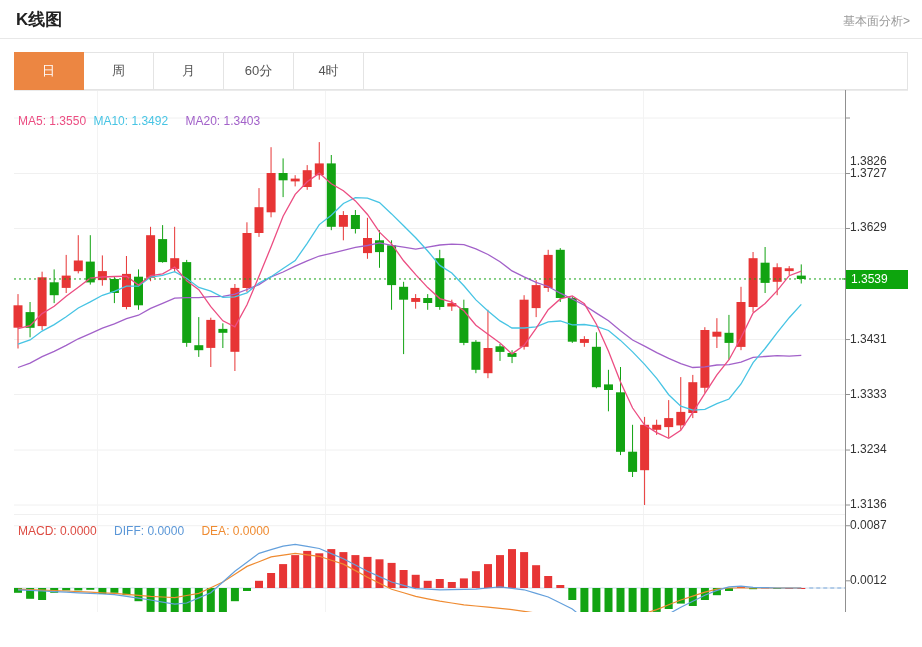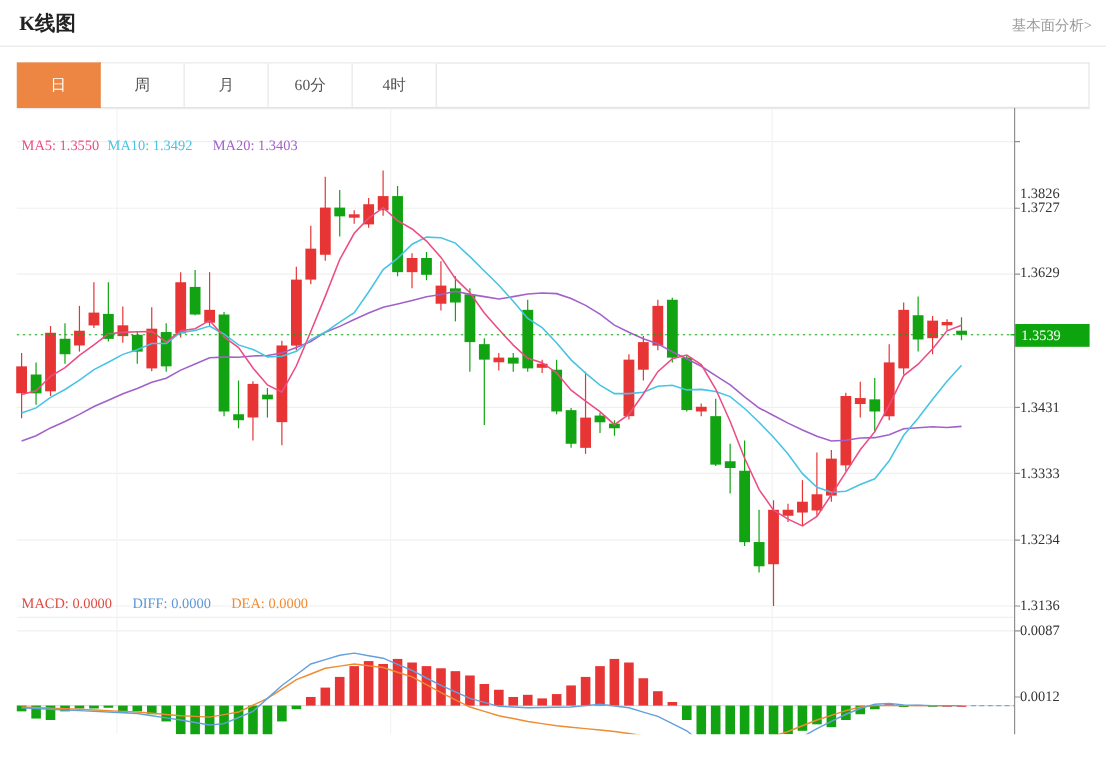--- a/index.html
+++ b/index.html
@@ -1,32 +1,32 @@
 <!DOCTYPE html>
 <html><head>
 <meta charset="utf-8">
 <style>
   html,body{margin:0;padding:0;background:#fff;}
   #page{position:relative;width:922px;height:612px;overflow:hidden;background:#fff;
-        font-family:Liberation Serif, serif;}
+        font-family:Liberation Sans, sans-serif;}
   #page-title{position:absolute;left:16px;top:8px;font-size:17px;font-weight:bold;color:#222;}
   #fund-link{position:absolute;right:12px;top:13px;font-size:12px;color:#999;cursor:pointer;}
   #header-divider{position:absolute;left:0;right:0;top:38px;border-top:1px solid #e8e8e8;}
   #tabbar{position:absolute;left:14px;right:14px;top:52px;height:38px;border:1px solid #e4e4e4;
           display:flex;background:#fff;box-sizing:border-box;}
   .tab{width:70px;line-height:36px;text-align:center;font-size:13px;color:#555;cursor:pointer;
        border-right:1px solid #e4e4e4;box-sizing:border-box;background:#fff;}
   .tab.active{background:#ec8642;color:#fff;border-right-color:#ec8642;margin:-1px 0 -1px -1px;
               line-height:38px;height:38px;}
   .tab-filler{flex:1;}
   #chart-svg{position:absolute;left:0;top:0;}
   .legend-row{position:absolute;left:18px;font-size:12px;white-space:nowrap;}
   #ohlc-legend{top:96px;}
   #ma-legend{top:114px;}
-  #macd-legend{top:496px;text-align:right;}
+  #macd-legend{top:524px;text-align:right;}
   .lbl{color:#333;}
   .val-green{color:#0ca30c;margin-right:12px;}
   .ma5{color:#ec4d82;margin-right:4px;}
   .ma10{color:#47c4e4;margin-right:14px;}
   .ma20{color:#a261c9;}
   .macd-m{color:#dd4b42;margin-right:14px;}
   .macd-diff{color:#5b97d7;margin-right:14px;}
   .macd-dea{color:#ef8b31;}
   .tick-label{position:absolute;left:850px;font-size:12px;color:#333;width:70px;}
   #price-badge{position:absolute;left:846px;top:270px;width:62px;height:19px;background:#0da50d;

